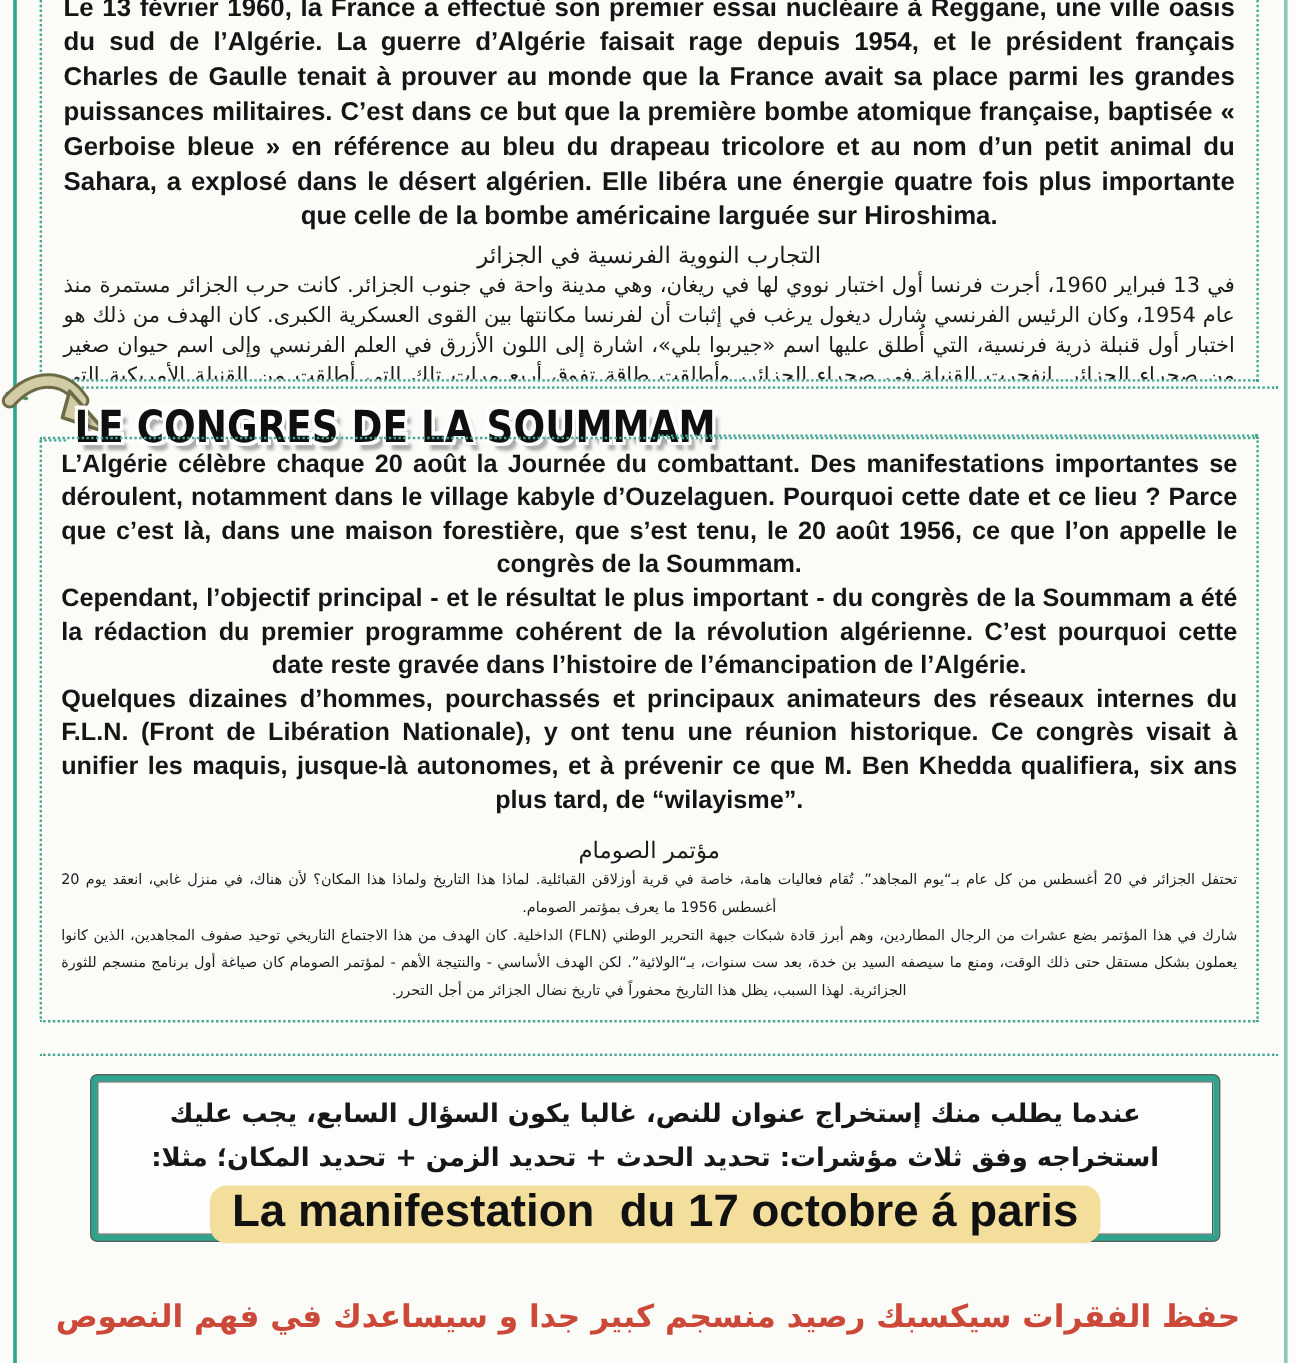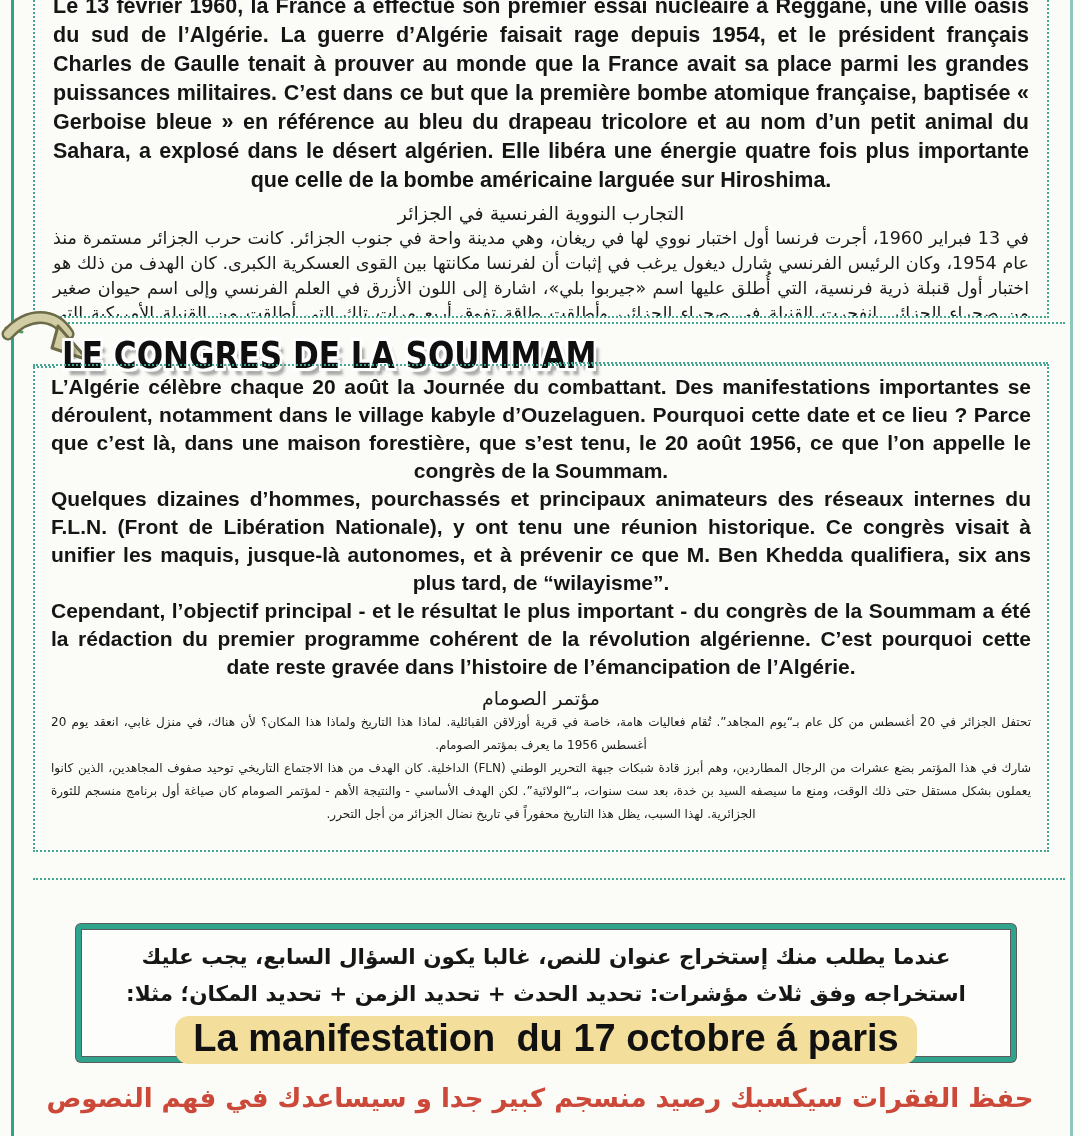--- a/index.html
+++ b/index.html
@@ -27,21 +27,21 @@
   #section-soummam .fr { font-size:21px;   line-height:28px; }
 
   .ar, .ar-title {
     direction:rtl; font-family:"DejaVu Sans", sans-serif;
     font-weight:normal; color:#1b1b1b;
   }
   .ar { text-align:justify; text-align-last:center; margin:0; }
   .ar-title { text-align:center; margin:7px 0 2px; }
   #section-nuclear .ar-title { font-size:19px; }
   #section-nuclear .ar { font-size:17.5px; line-height:25px; }
-  #section-soummam .ar-title { font-size:19px; margin-top:6px; }
+  #section-soummam .ar-title { font-size:19px; margin-top:17px; }
   #section-soummam .ar { font-size:12px; line-height:23px; }
 
   .hdots { position:absolute; border-top:2px dotted var(--teal-dotted,#44a794); }
   #dots-below-s1      { left:33px;  width:1032px; top:322px; }
   #dots-heading-left  { left:33px;  width:22px;   top:366px; }
   #dots-heading-right { left:548px; width:500px;  top:362px; }
   #dots-below-s2      { left:33px;  width:1032px; top:878px; }
 
   #heading {
     position:absolute; left:62px; top:334px; white-space:nowrap;
@@ -49,21 +49,21 @@
     color:#0f0f0f; transform:scaleX(0.84); transform-origin:left center;
     text-shadow:
       -3px -3px 0 #fff, 3px -3px 0 #fff, -3px 3px 0 #fff, 3px 3px 0 #fff,
       0 -3px 0 #fff, 0 3px 0 #fff, -3px 0 0 #fff, 3px 0 0 #fff,
       6px 7px 3px rgba(70,70,70,0.45);
   }
 
   #arrow-svg { position:absolute; left:0; top:308px; }
 
   #tip-box {
-    position:absolute; left:76px; top:924px; width:940px; height:138px;
+    position:absolute; left:76px; top:896px; width:940px; height:138px;
     box-sizing:border-box; background:#fdfdfb;
     border:5px solid var(--teal,#2fa38c); border-radius:5px;
     box-shadow:0 0 0 1px #5c5c5c, inset 0 0 0 1px #5c5c5c;
     padding-top:9px;
   }
   .ar-tip {
     direction:rtl; text-align:center; margin:0 22px;
     font-family:"DejaVu Sans", sans-serif; font-weight:bold;
     font-size:21.5px; line-height:37px; color:#171717;
   }
@@ -103,22 +103,22 @@
     <path d="M8 26 C 28 4, 54 4, 68 26" fill="none" stroke="#d2ccA4" stroke-width="8" stroke-linecap="round"></path>
     <polygon points="58,18 88,52 52,40" fill="#d2cca4" stroke="#6b6b48" stroke-width="3" stroke-linejoin="round"></polygon>
   </svg>
 
   <div class="hdots" id="dots-heading-left"></div>
   <div id="heading">LE CONGRES DE LA SOUMMAM</div>
   <div class="hdots" id="dots-heading-right"></div>
 
   <div class="dotted-box" id="section-soummam">
     <p class="fr">L’Algérie célèbre chaque 20 août la Journée du combattant. Des manifestations importantes se déroulent, notamment dans le village kabyle d’Ouzelaguen. Pourquoi cette date et ce lieu ? Parce que c’est là, dans une maison forestière, que s’est tenu, le 20 août 1956, ce que l’on appelle le congrès de la Soummam.</p>
+    <p class="fr">Cependant, l’objectif principal - et le résultat le plus important - du congrès de la Soummam a été la rédaction du premier programme cohérent de la révolution algérienne. C’est pourquoi cette date reste gravée dans l’histoire de l’émancipation de l’Algérie.</p>
     <p class="fr">Quelques dizaines d’hommes, pourchassés et principaux animateurs des réseaux internes du F.L.N. (Front de Libération Nationale), y ont tenu une réunion historique. Ce congrès visait à unifier les maquis, jusque-là autonomes, et à prévenir ce que M. Ben Khedda qualifiera, six ans plus tard, de “wilayisme”.</p>
-    <p class="fr">Cependant, l’objectif principal - et le résultat le plus important - du congrès de la Soummam a été la rédaction du premier programme cohérent de la révolution algérienne. C’est pourquoi cette date reste gravée dans l’histoire de l’émancipation de l’Algérie.</p>
     <p class="ar-title">مؤتمر الصومام</p>
     <p class="ar">تحتفل الجزائر في 20 أغسطس من كل عام بـ“يوم المجاهد”. تُقام فعاليات هامة، خاصة في قرية أوزلاقن القبائلية. لماذا هذا التاريخ ولماذا هذا المكان؟ لأن هناك، في منزل غابي، انعقد يوم 20 أغسطس 1956 ما يعرف بمؤتمر الصومام.</p>
     <p class="ar">شارك في هذا المؤتمر بضع عشرات من الرجال المطاردين، وهم أبرز قادة شبكات جبهة التحرير الوطني (FLN) الداخلية. كان الهدف من هذا الاجتماع التاريخي توحيد صفوف المجاهدين، الذين كانوا يعملون بشكل مستقل حتى ذلك الوقت، ومنع ما سيصفه السيد بن خدة، بعد ست سنوات، بـ“الولائية”. لكن الهدف الأساسي - والنتيجة الأهم - لمؤتمر الصومام كان صياغة أول برنامج منسجم للثورة الجزائرية. لهذا السبب، يظل هذا التاريخ محفوراً في تاريخ نضال الجزائر من أجل التحرر.</p>
   </div>
 
   <div class="hdots" id="dots-below-s2"></div>
 
   <div id="tip-box">
     <p class="ar-tip">عندما يطلب منك إستخراج عنوان للنص، غالبا يكون السؤال السابع، يجب عليك استخراجه وفق ثلاث مؤشرات: تحديد الحدث + تحديد الزمن + تحديد المكان؛ مثلا:</p>
     <div id="example-title">

